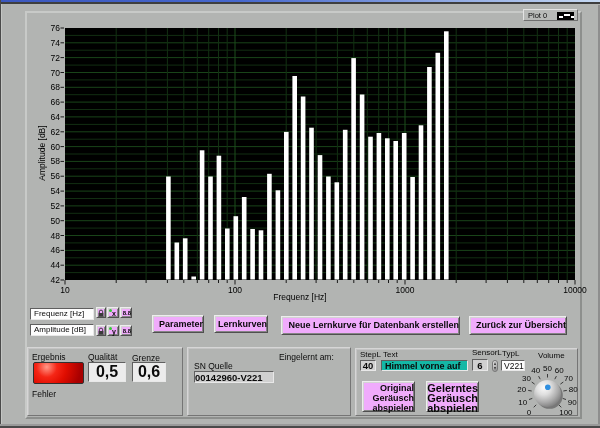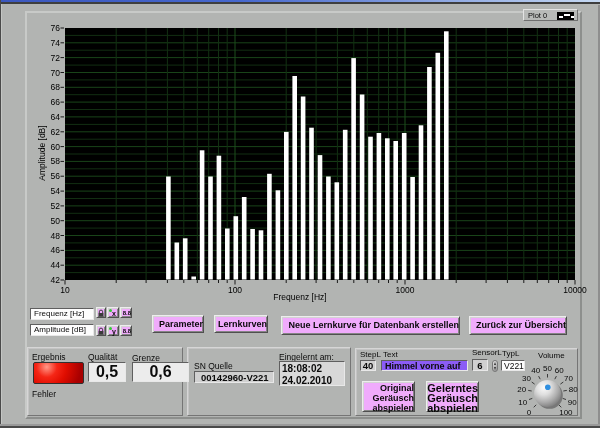--- a/index.html
+++ b/index.html
@@ -227,32 +227,31 @@
 
   <div class="grp" style="left:27px;top:347px;width:156px;height:69px"></div>
   <div class="grp" style="left:187px;top:347px;width:164px;height:69px"></div>
   <div class="grp" style="left:355px;top:348px;width:223px;height:68px"></div>
 
   <div class="lbl" style="left:32px;top:352px;font-size:8.5px">Ergebnis</div>
   <div class="abs" style="left:33px;top:362px;width:51px;height:22px;border:1px solid #303030;border-radius:2px;background:radial-gradient(circle 34px at 26% 20%, #ff9888 0%, #f52616 30%, #e00d00 58%, #a80000 100%)"></div>
   <div class="lbl" style="left:88px;top:352px;font-size:8.5px">Qualität</div>
   <div class="sunk" style="left:88px;top:362px;width:38px;height:20px;background:#ececec;font-size:16px;font-weight:bold;text-align:center;line-height:18px">0,5</div>
   <div class="lbl" style="left:132px;top:353px;font-size:8.5px">Grenze</div>
-  <div class="sunk" style="left:132px;top:362px;width:57px;height:20px;background:#ececec;font-size:16px;font-weight:bold;text-align:center;line-height:18px">0,6</div>
+  <div class="sunk" style="left:132px;top:362px;width:34px;height:20px;background:#ececec;font-size:16px;font-weight:bold;text-align:center;line-height:18px">0,6</div>
   <div class="lbl" style="left:32px;top:389px;font-size:8.5px">Fehler</div>
 
   <div class="lbl" style="left:194px;top:361px;font-size:8.5px">SN Quelle</div>
-  <div class="sunk" style="left:194px;top:371px;width:80px;height:12px;background:#d0d0d0;font-size:9.5px;font-weight:bold;line-height:11px;padding-left:6px">00142960-V221</div>
+  <div class="sunk" style="left:194px;top:371px;width:80px;height:12px;background:#d0d0d0;font-size:9.5px;font-weight:bold;line-height:11px;padding-left:0">00142960-V221</div>
   <div class="lbl" style="left:279px;top:352px;font-size:8.5px">Eingelernt am:</div>
-  <div class="sunk" style="left:279px;top:361px;width:66px;height:25px;background:#d8d8d8;font-size:10px;font-weight:bold;line-height:11.5px;padding:1px 0 0 2px">18:08:02<br>24.02.2010</div>
 
   <div class="lbl" style="left:360px;top:350px;font-size:8px">StepL</div>
   <div class="sunk" style="left:360px;top:360px;width:16px;height:11px;background:#d0d0d0;font-size:9.5px;font-weight:bold;line-height:10px;text-align:center">40</div>
   <div class="lbl" style="left:383px;top:350px;font-size:8px">Text</div>
-  <div class="sunk" style="left:381px;top:360px;width:87px;height:11px;background:#8b5cf6;font-size:9px;font-weight:bold;line-height:10px;padding-left:3px">Himmel vorne auf</div>
+  <div class="sunk" style="left:381px;top:360px;width:87px;height:11px;background:#14b8a6;font-size:9px;font-weight:bold;line-height:10px;padding-left:3px">Himmel vorne auf</div>
   <div class="lbl" style="left:472px;top:348px;font-size:8px">SensorL</div>
   <div class="sunk" style="left:472px;top:359px;width:16px;height:12px;background:#d0d0d0;font-size:9.5px;font-weight:bold;line-height:11px;text-align:center">6</div>
   <div class="abs" style="left:492px;top:359.5px;width:6px;height:12px;border-radius:3px;background:linear-gradient(135deg,#e8e8e8,#909090);border:1px solid #777"></div>
   <div class="abs" style="left:493.5px;top:362px;width:0;height:0;border-left:1.5px solid transparent;border-right:1.5px solid transparent;border-bottom:3px solid #333"></div>
   <div class="abs" style="left:493.5px;top:366.5px;width:0;height:0;border-left:1.5px solid transparent;border-right:1.5px solid transparent;border-top:3px solid #333"></div>
   <div class="lbl" style="left:502px;top:349px;font-size:8px">TypL</div>
   <div class="sunk" style="left:501px;top:360px;width:24px;height:11px;background:#fdfdfd;font-size:8.5px;line-height:10px;padding-left:2px">V221</div>
   <div class="lbl" style="left:538px;top:351px;font-size:8px">Volume</div>
 
   <div class="btn" style="left:362px;top:381px;width:53px;height:31px;font-size:9px;line-height:10px;padding-top:1px">Original<br>Geräusch<br>abspielen</div>

